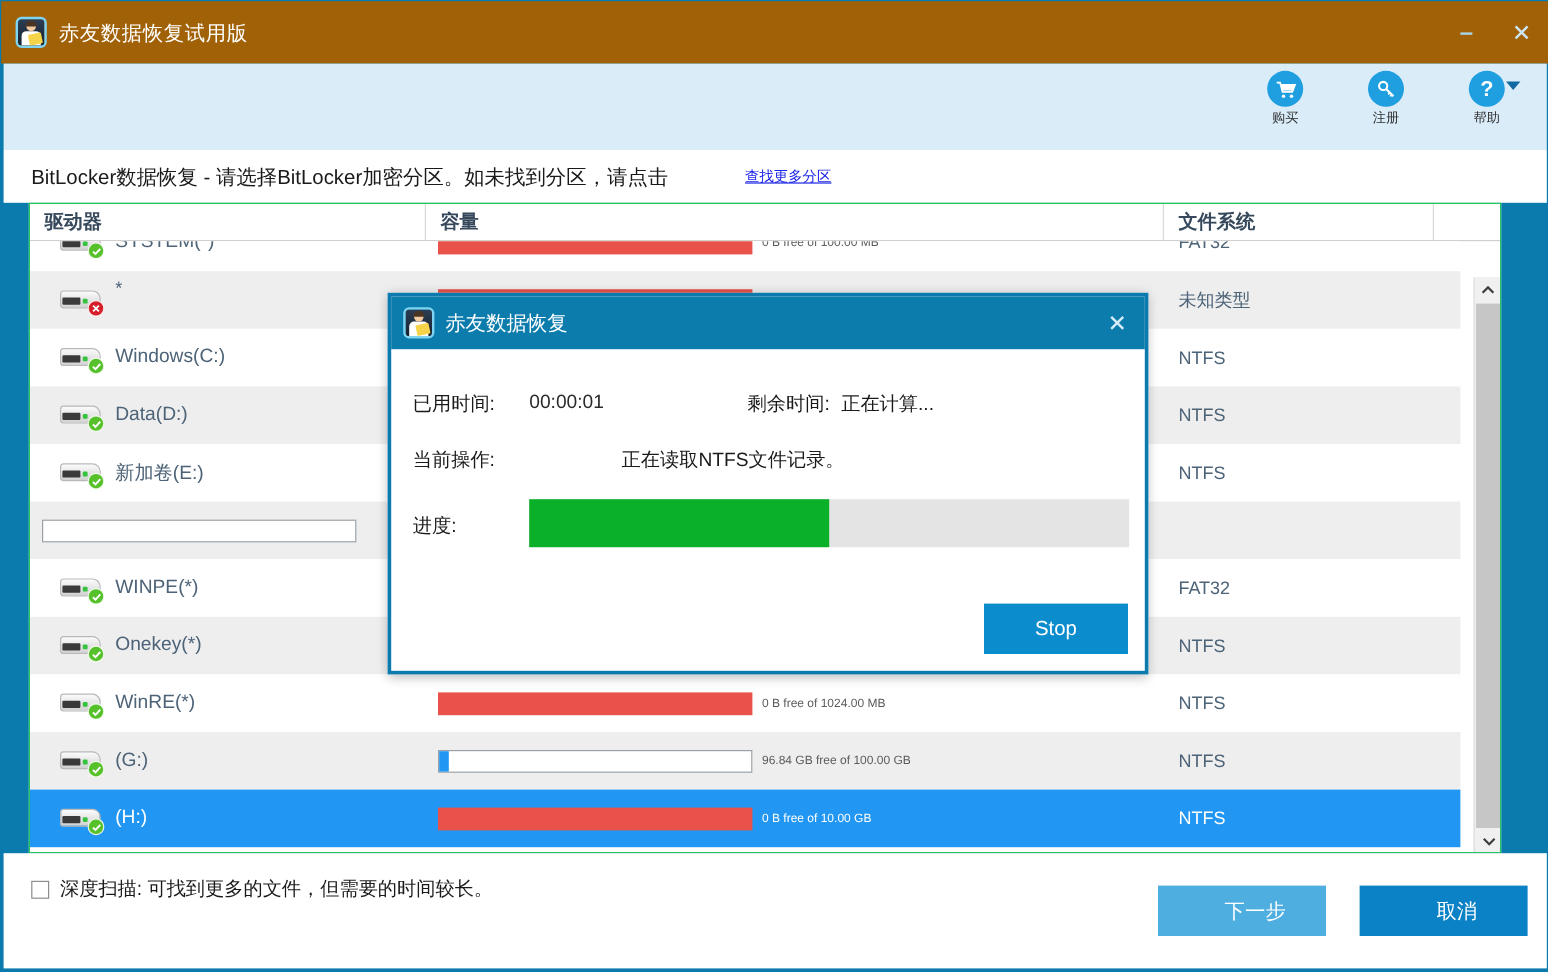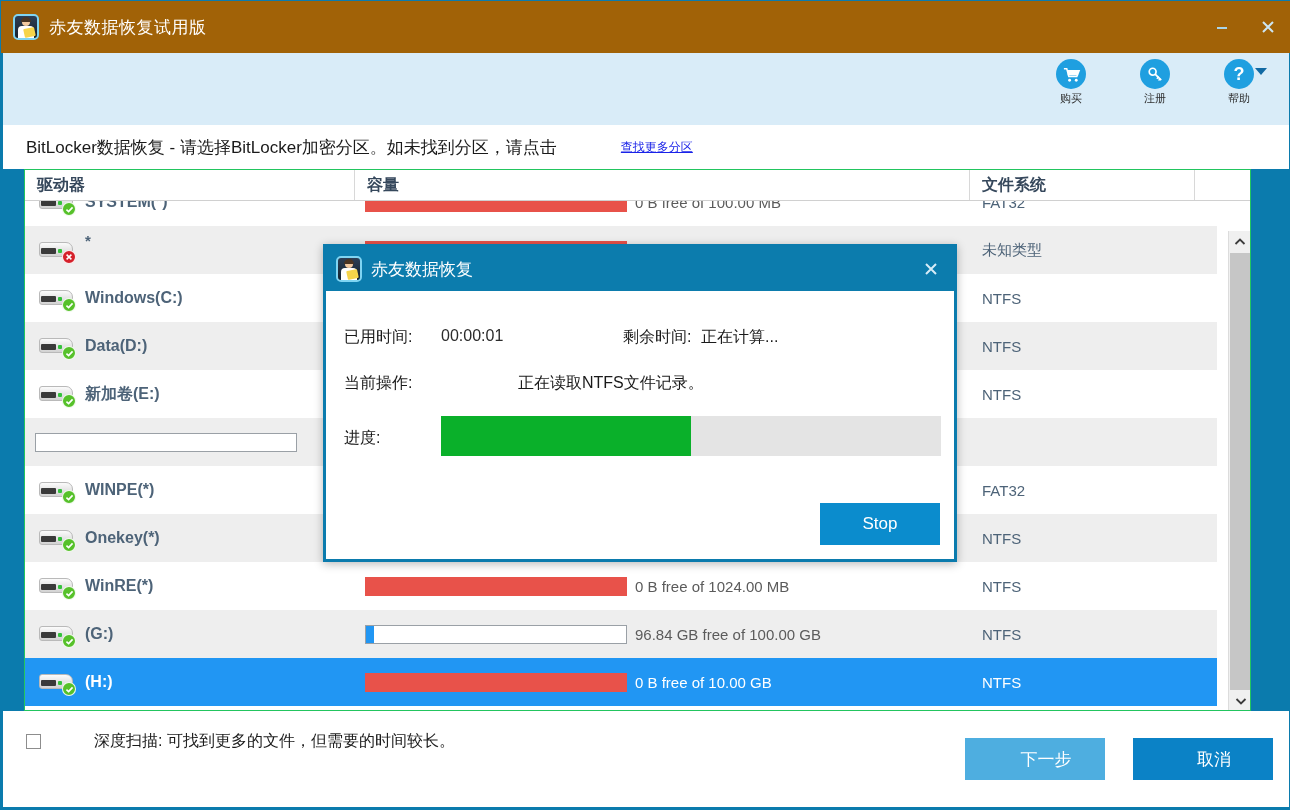--- a/index.html
+++ b/index.html
@@ -171,21 +171,21 @@
     background: #ffffff;
     align-items: center;
   }
   .row.alt { background: #eeeeee; }
   .row.selected { background: #2196f3; }
   .cell {
     box-sizing: border-box;
     height: 48px;
     display: flex; align-items: center;
   }
-  .cell.c1 { width: 330px; padding-left: 12px; font-weight: bold; }
+  .cell.c1 { width: 330px; padding-left: 23px; }
   .cell.c2 { width: 615px; padding-left: 10px; }
   .cell.c3 { width: 225px; padding-left: 12px; }
   .cell.c4 { width: 22px; }
 
   .drive-icon {
     width: 40px; height: 26px; position: relative; flex: none;
     margin-right: 8px;
   }
   .drive-icon .dbody {
     position: absolute; left: 2px; top: 5px;
@@ -238,21 +238,21 @@
   .capbar .fill {
     position: absolute; left: 0; top: 0; bottom: 0;
     background: #e8524a;
   }
   .capbar.full {
     border: none;
     background: #e8524a;
   }
   .capbar .fill.blue { background: #2196f3; }
   .cap-text {
-    font-size: 15px; color: #5b5b5b; white-space: nowrap;
+    font-size: 10px; color: #5b5b5b; white-space: nowrap;
   }
   .row.selected .cap-text { color: #ffffff; }
   .fs-text {
     font-size: 15px; color: #4d6378;
   }
   .row.selected .fs-text { color: #ffffff; }
 
   
   .vscroll {
     position: absolute; right: 0; top: 30px;
@@ -285,21 +285,21 @@
     position: absolute; left: 23px; top: 20px;
     display: flex; align-items: center;
   }
   .cbox {
     width: 15px; height: 15px;
     border: 1px solid #8d8d8d;
     background: #ffffff;
     box-sizing: border-box;
     margin-right: 9px;
   }
-  .deep-label { font-size: 16px; color: #1a1a1a; margin-left: 44px; }
+  .deep-label { font-size: 16px; color: #1a1a1a; }
 
   .footer-buttons {
     position: absolute; right: 16px; top: 27px;
     display: flex; gap: 28px;
   }
   .fbtn {
     width: 140px; height: 42px;
     display: flex; align-items: center; justify-content: center;
     font-size: 17px; color: #ffffff;
     cursor: pointer;

